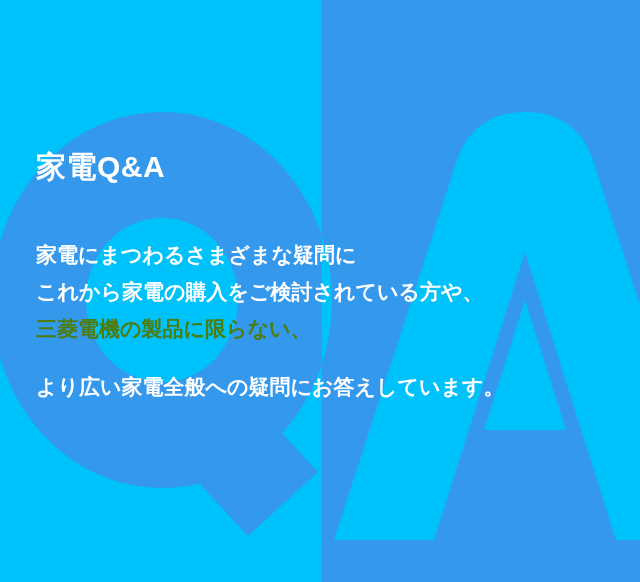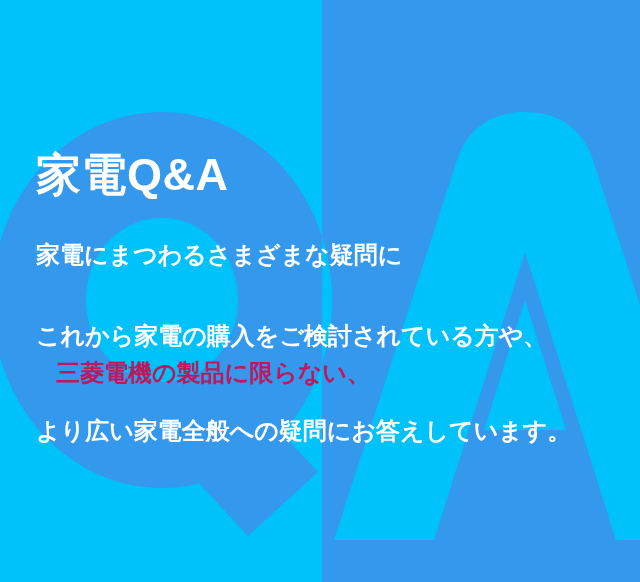--- a/index.html
+++ b/index.html
@@ -52,38 +52,38 @@
     top: 0;
     width: 580px;
     height: 100%;
   }
 
   .title {
     position: absolute;
     top: 152px;
     left: 0;
     margin: 0;
-    font-size: 45px;
+    font-size: 30px;
     line-height: 1;
     font-weight: 700;
     color: #ffffff;
     letter-spacing: 0.5px;
     white-space: nowrap;
   }
 
   .lede {
     position: absolute;
     top: 236px;
     left: 0;
     margin: 0;
     padding: 0;
     list-style: none;
   }
   .lede li {
-    font-size: 24px;
+    font-size: 21px;
     line-height: 37px;
     font-weight: 700;
     color: #ffffff;
     white-space: nowrap;
   }
 </style>
 </head>
 <body>
 
 <div class="banner">
@@ -164,19 +164,19 @@
                  Z"></path>
       </g>
     </svg>
   </div>
 
   <div class="content">
     <h1 class="title" style="color: rgb(255, 255, 255);">家電Q&amp;A</h1>
 
     <ul class="lede">
       <li style="color: rgb(255, 255, 255);">家電にまつわるさまざまな疑問に</li>
-      <li style="color: rgb(255, 255, 255); margin-top: 44px;">これから家電の購入をご検討されている方や、</li>
-      <li style="color: #be185d; margin-left: 20px;">三菱電機の製品に限らない、</li>
+      <li style="color: rgb(255, 255, 255);">これから家電の購入をご検討されている方や、</li>
+      <li style="color: #4d7c0f;">三菱電機の製品に限らない、</li>
       <li style="color: rgb(255, 255, 255); margin-top: 21px;">より広い家電全般への疑問にお答えしています。</li>
     </ul>
   </div>
 
 </div>
 
 </body></html>

